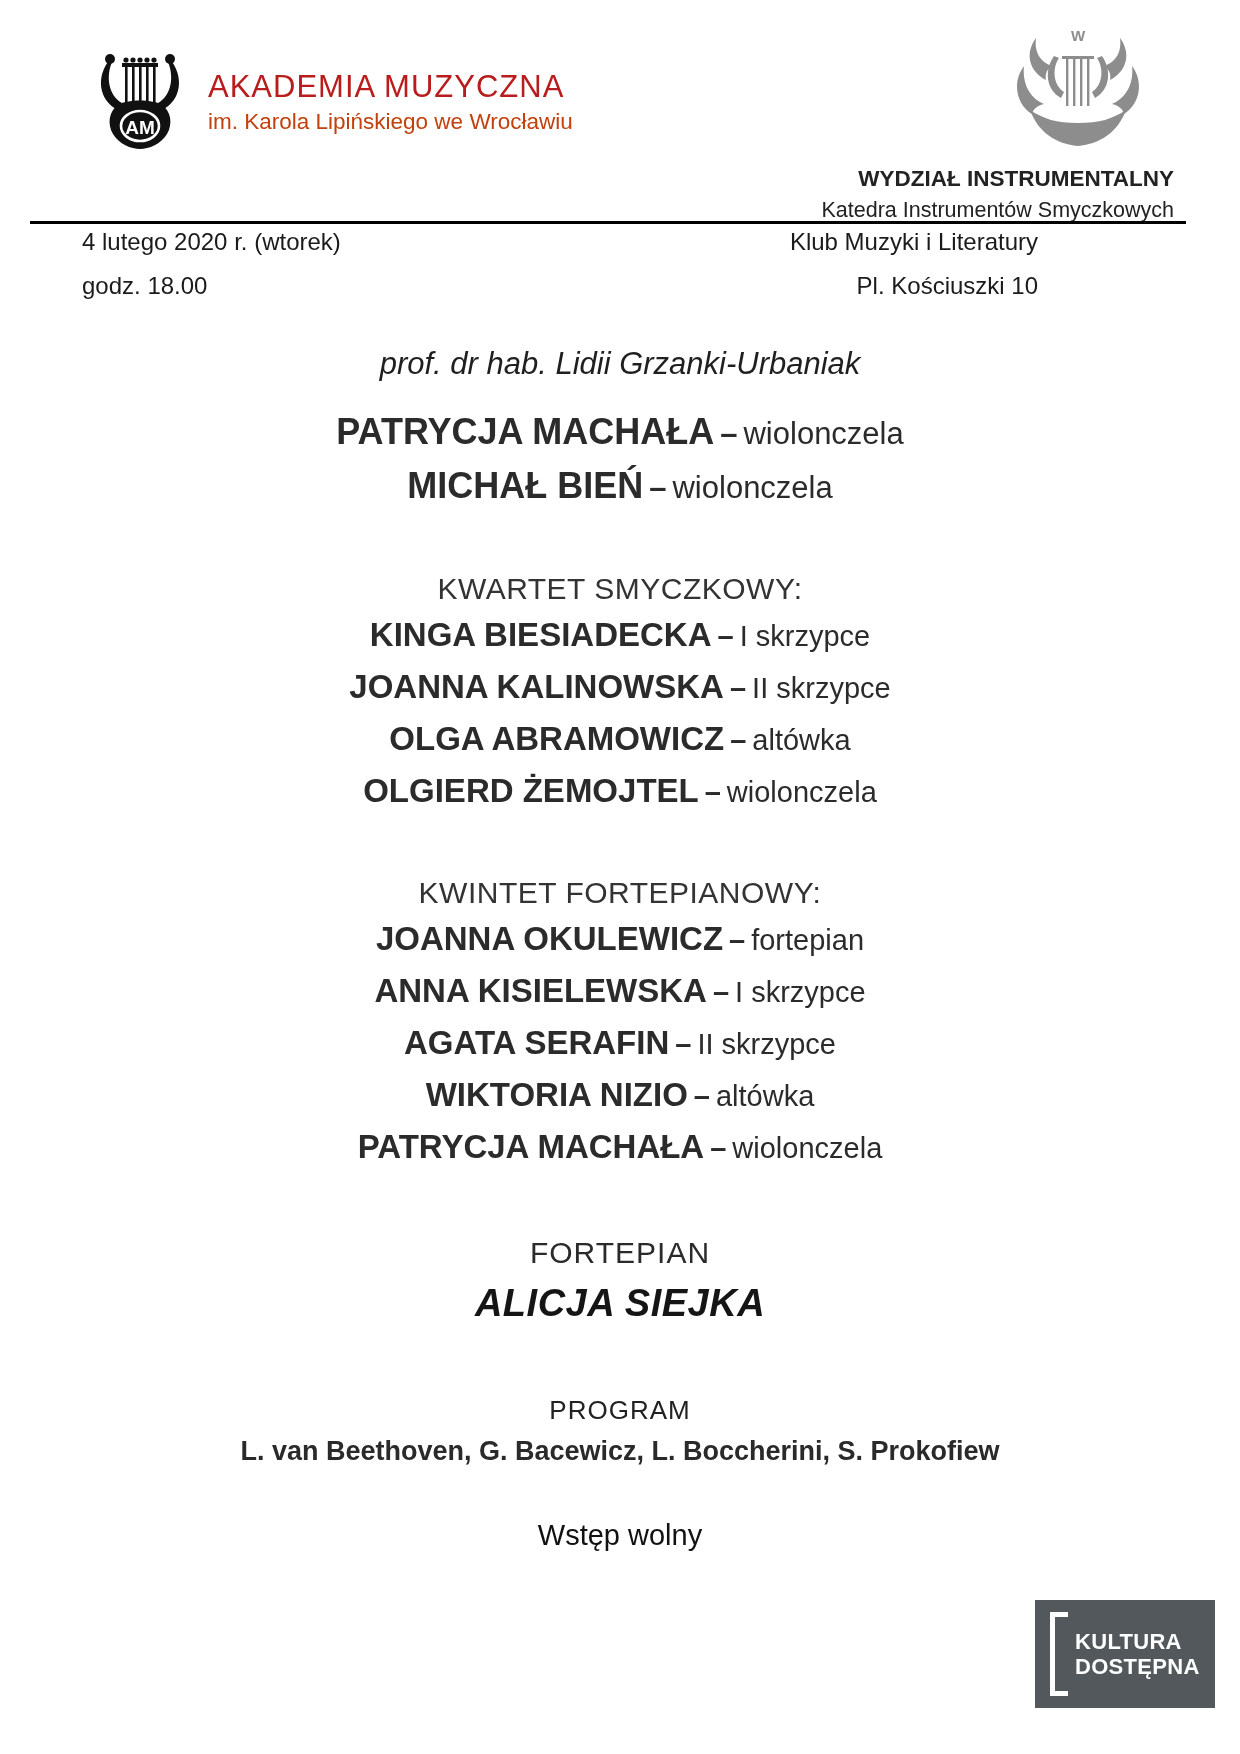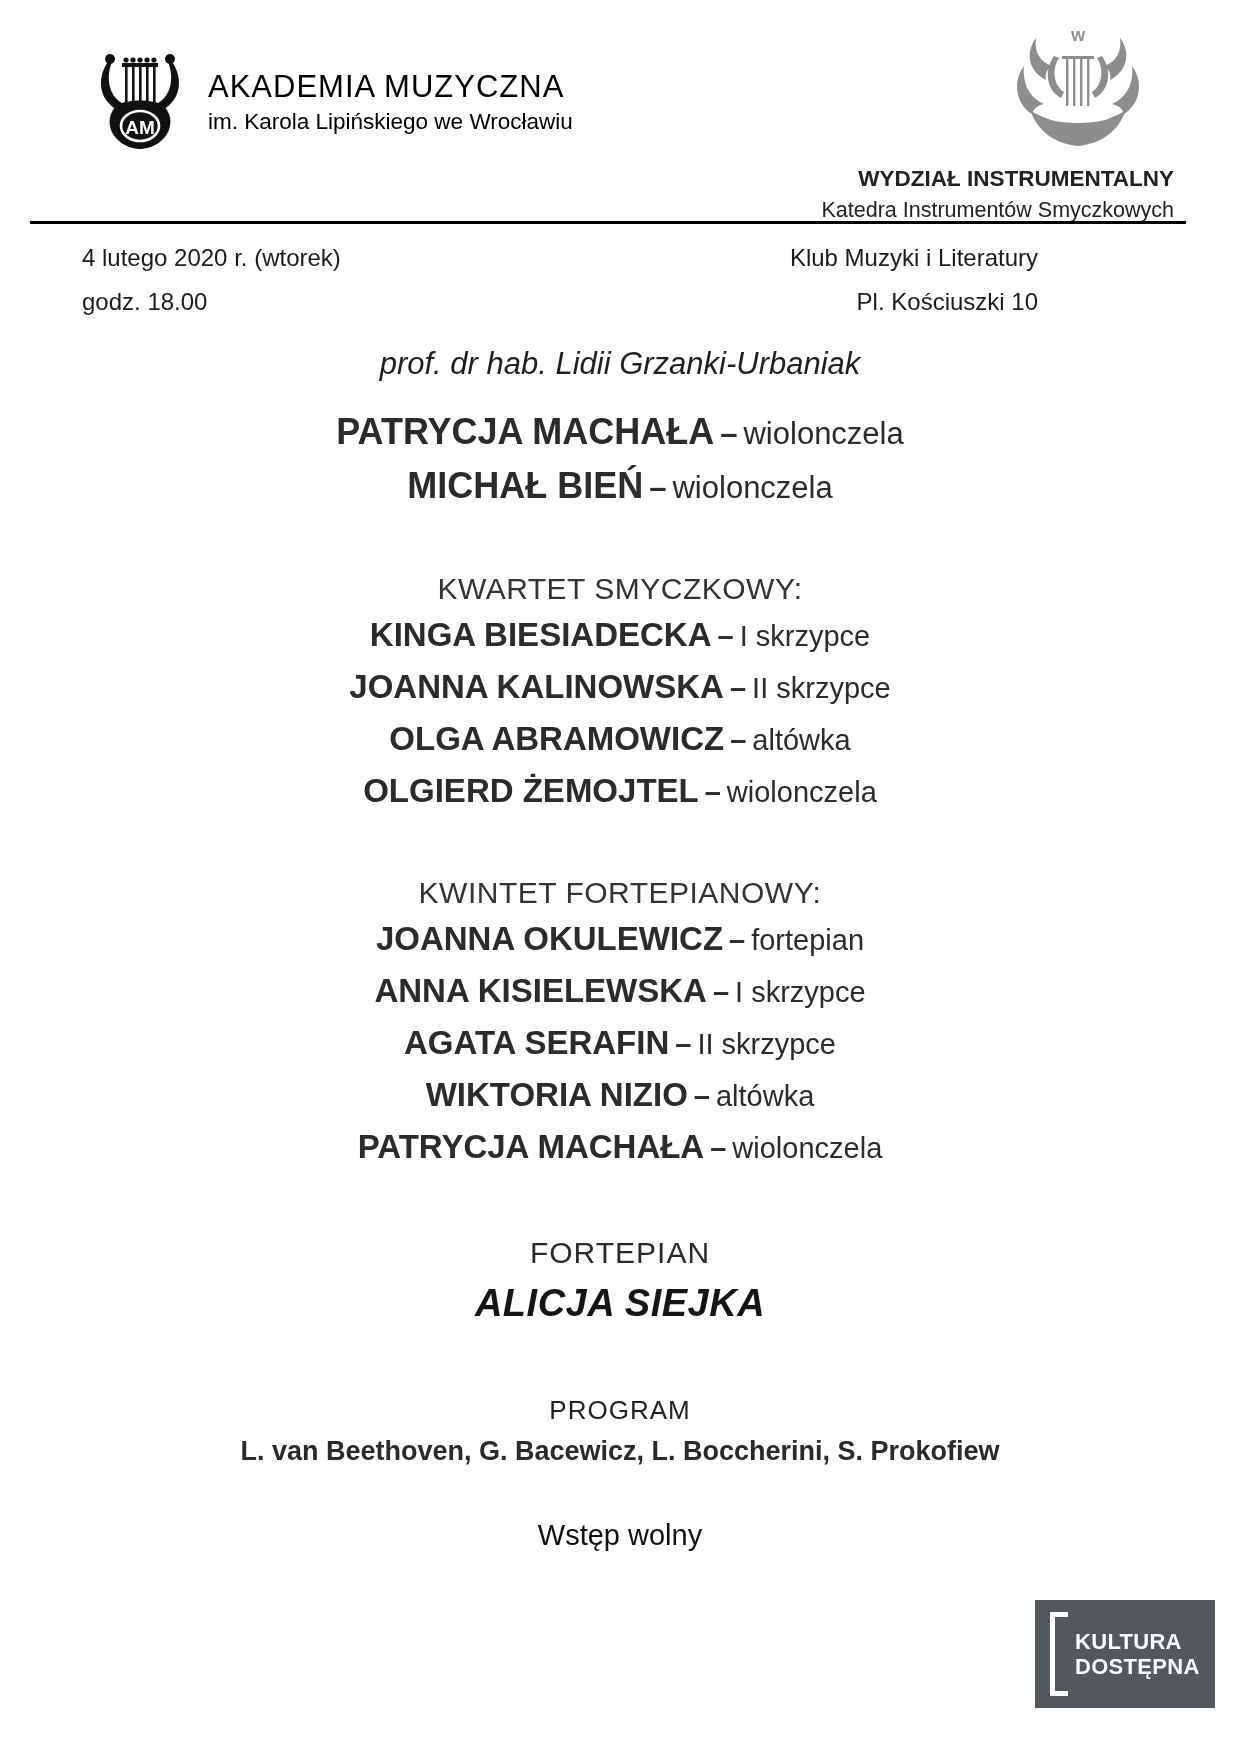--- a/index.html
+++ b/index.html
@@ -5,32 +5,32 @@
   html,body { margin:0; padding:0; background:#e8e8e8; }
   .page {
     position:relative; width:1240px; height:1754px; margin:0 auto;
     background:#ffffff; color:#1c1c1c;
     font-family:"Liberation Sans", sans-serif;
     overflow:hidden;
   }
 
   
   .academy { position:absolute; left:88px; top:50px; display:flex; align-items:center; gap:16px; }
-  .academy-text .name { font-size:31px; letter-spacing:1px; color:#000000; }
-  .academy-text .sub  { font-size:22.5px; color:#000000; margin-top:4px; }
+  .academy-text .name { font-size:31px; letter-spacing:1px; color:#b91c1c; }
+  .academy-text .sub  { font-size:22.5px; color:#c2410c; margin-top:4px; }
 
   .dept { position:absolute; right:66px; top:26px; display:flex; flex-direction:column; align-items:flex-end; }
   .dept .emblem { margin-right:26px; margin-bottom:2px; }
   .dept .d1 { font-size:22.5px; font-weight:600; color:#222; }
   .dept .d2 { font-size:21.5px; color:#222; margin-top:6px; }
 
   .rule { position:absolute; top:221px; left:30px; width:1156px; border-top:3.5px solid #000; }
 
   
-  .info { position:absolute; top:244px; left:82px; width:956px; font-size:24px; color:#1b1b1b; }
+  .info { position:absolute; top:228px; left:82px; width:956px; font-size:24px; color:#1b1b1b; }
   .info-row { display:flex; justify-content:space-between; }
   .info-row + .info-row { margin-top:16px; }
 
   
   .content { position:absolute; top:330px; left:0; right:0; text-align:center; }
 
   .title-line { font-size:47px; line-height:66px; font-weight:700; color:#101010; letter-spacing:0.5px; }
 
   .professor { margin-top:16px; font-style:italic; font-size:31px; color:#1f1f1f; }
 

